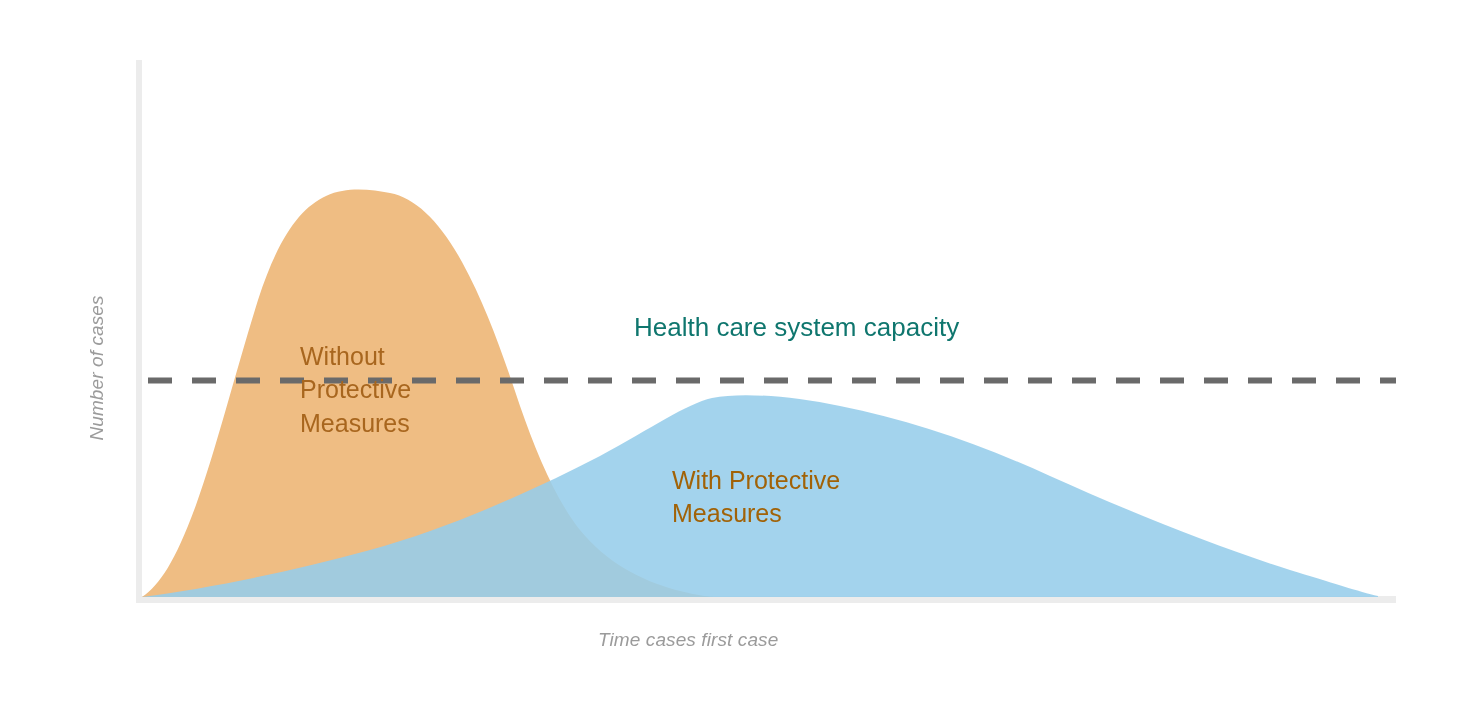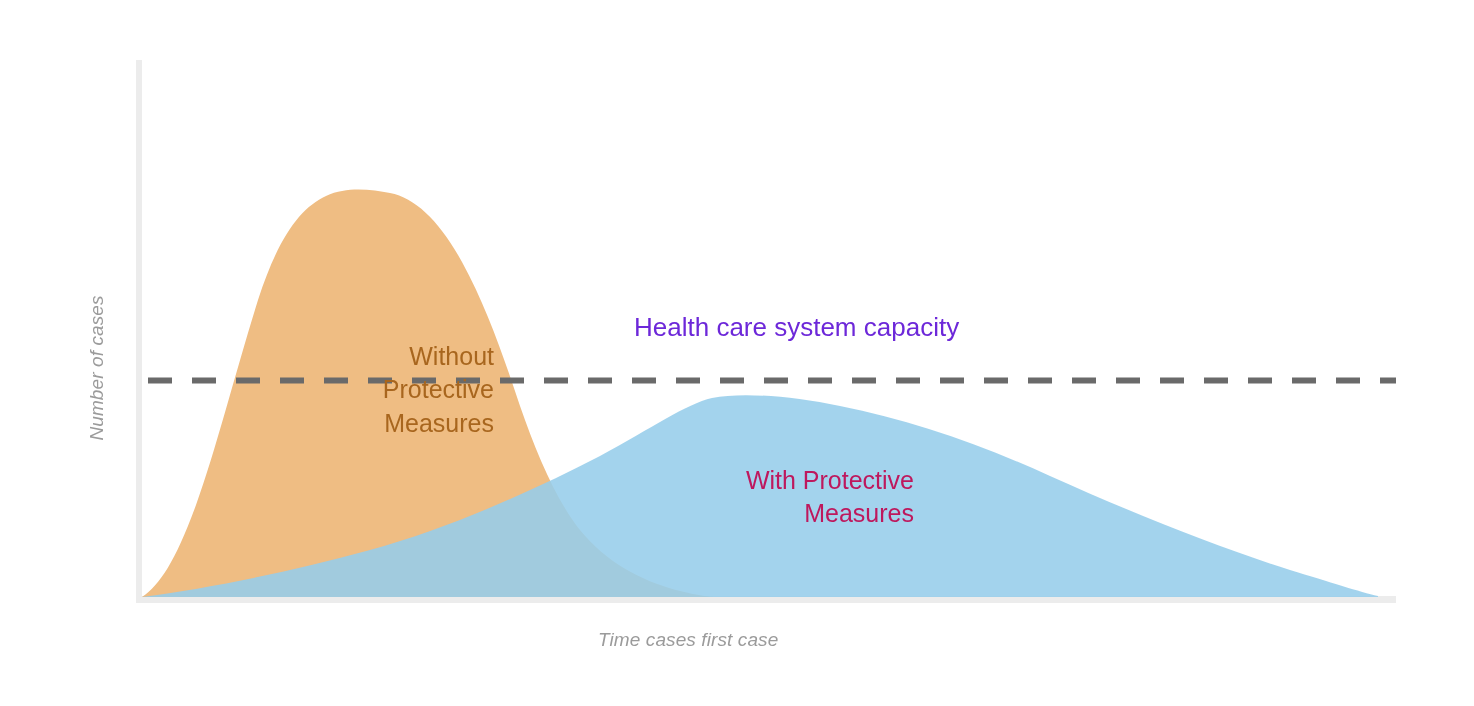--- a/index.html
+++ b/index.html
@@ -44,44 +44,44 @@
     text-align: center;
     transform: rotate(-90deg);
     transform-origin: center center;
   }
   #xlabel {
     left: 598px;
     top: 629px;
   }
   .curve-label {
     position: absolute;
-    text-align: right;
+    text-align: left;
     line-height: 1.33;
     white-space: pre-line;
   }
   #label-without {
     left: 300px;
     top: 340px;
     width: 194px;
     font-size: 25px;
     color: #a8661e;
   }
   #label-with {
     left: 672px;
     top: 464px;
     width: 242px;
     font-size: 25px;
-    color: #be185d;
+    color: #a16207;
   }
   #label-capacity {
     position: absolute;
     left: 634px;
     top: 312px;
     font-size: 26px;
-    color: #6d28d9;
+    color: #0f766e;
     white-space: nowrap;
   }
 </style>
 </head>
 <body>
 
 <div id="chart-root">
 
   <svg class="chart-svg" viewBox="0 0 1474 706">
 

